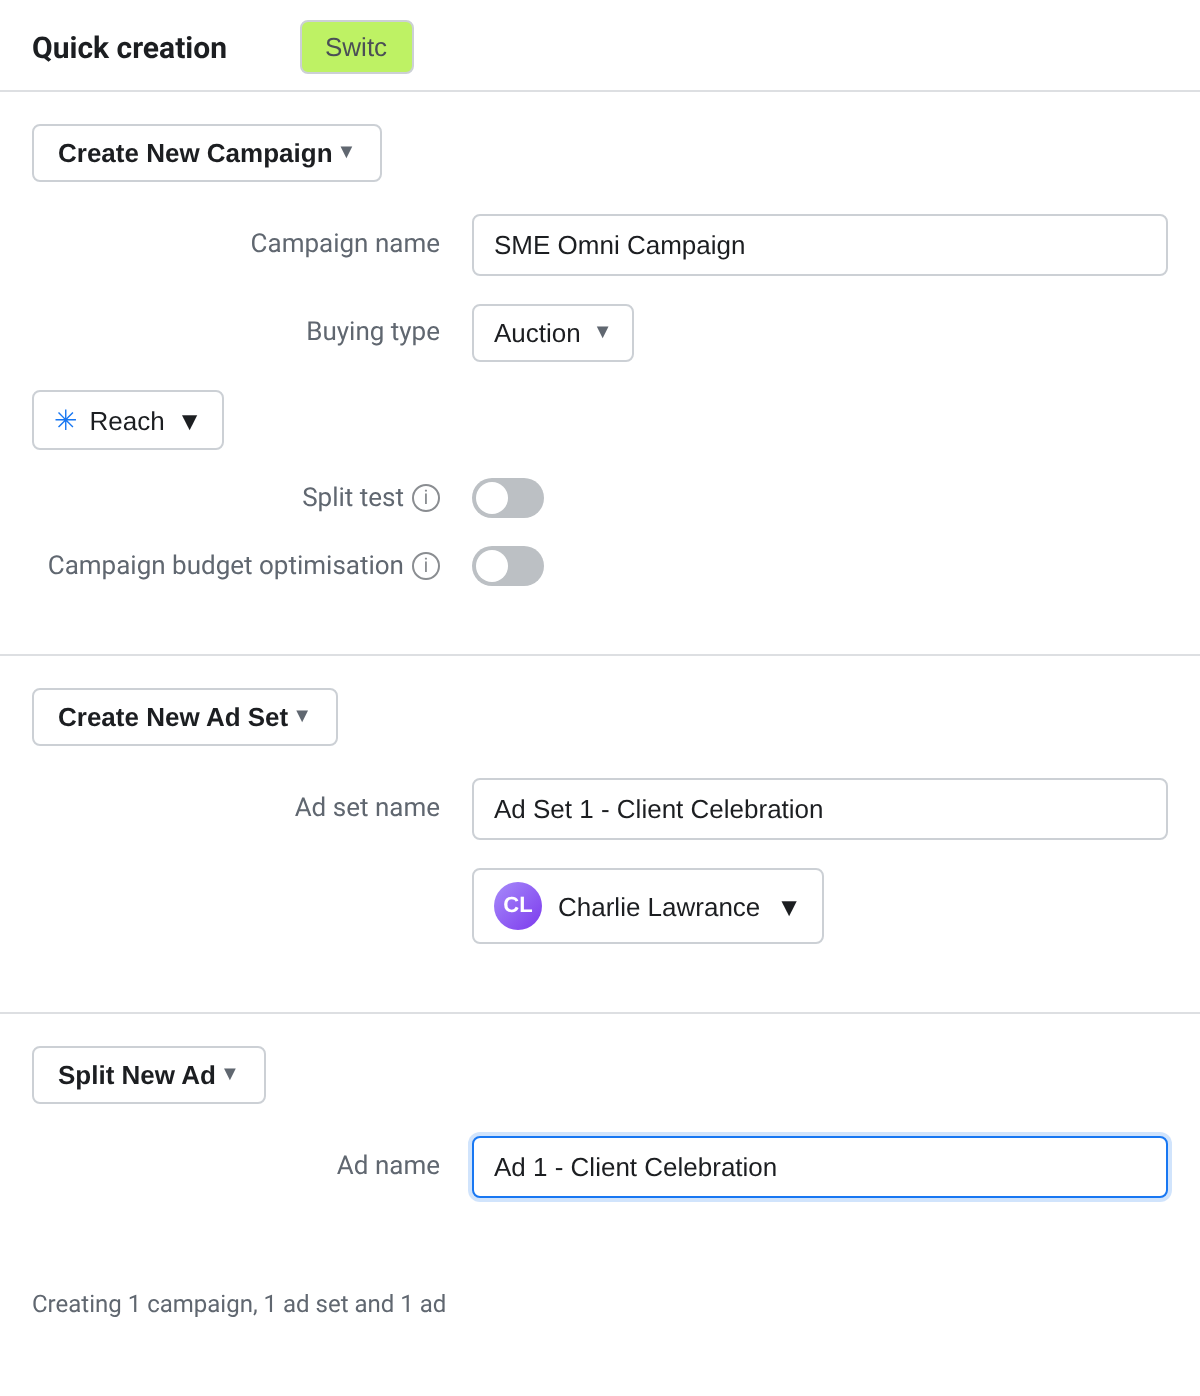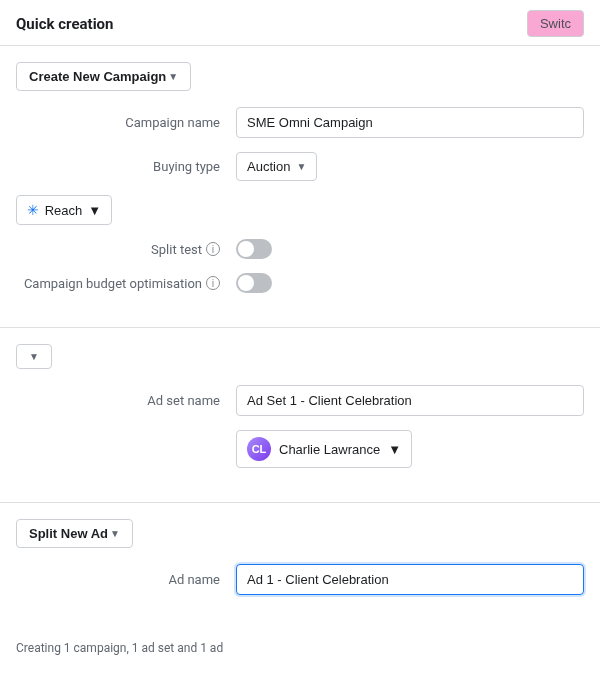--- a/index.html
+++ b/index.html
@@ -8,35 +8,36 @@
       font-size: 14px;
       color: #1c1e21;
       background: #fff;
       width: 600px;
       height: 698px;
       overflow: hidden;
     }
 
     .header {
       display: flex;
-      justify-content: space-between;
+      justify-content: flex-start;
       align-items: center;
       padding: 10px 16px 8px 16px;
       border-bottom: 1px solid #dddfe2;
+      gap: 36px;
     }
 
     .header-title {
       font-size: 15px;
       font-weight: 700;
       color: #1c1e21;
     }
 
     .switch-btn {
       border: 1px solid #ccd0d5;
-      background: #f9a8d4;
+      background: #bef264;
       padding: 5px 12px;
       border-radius: 4px;
       font-size: 13px;
       color: #4b4f56;
       cursor: pointer;
     }
 
     .section {
       padding: 16px 16px 20px 16px;
       border-bottom: 1px solid #dddfe2;
@@ -310,20 +311,21 @@
         <input type="checkbox" style="">
         <span class="toggle-slider"></span>
       </label>
     </div>
   </div>
 </div>
 
 <div class="section">
   <div class="section-header">
     <button class="dropdown-btn">
+      <span>Create New Ad Set</span>
       <span class="caret">▼</span>
     </button>
   </div>
 
   <div class="form-row">
     <div class="form-label">Ad set name</div>
     <div class="form-control">
       <input type="text" class="text-input" value="Ad Set 1 - Client Celebration" style="">
     </div>
   </div>

